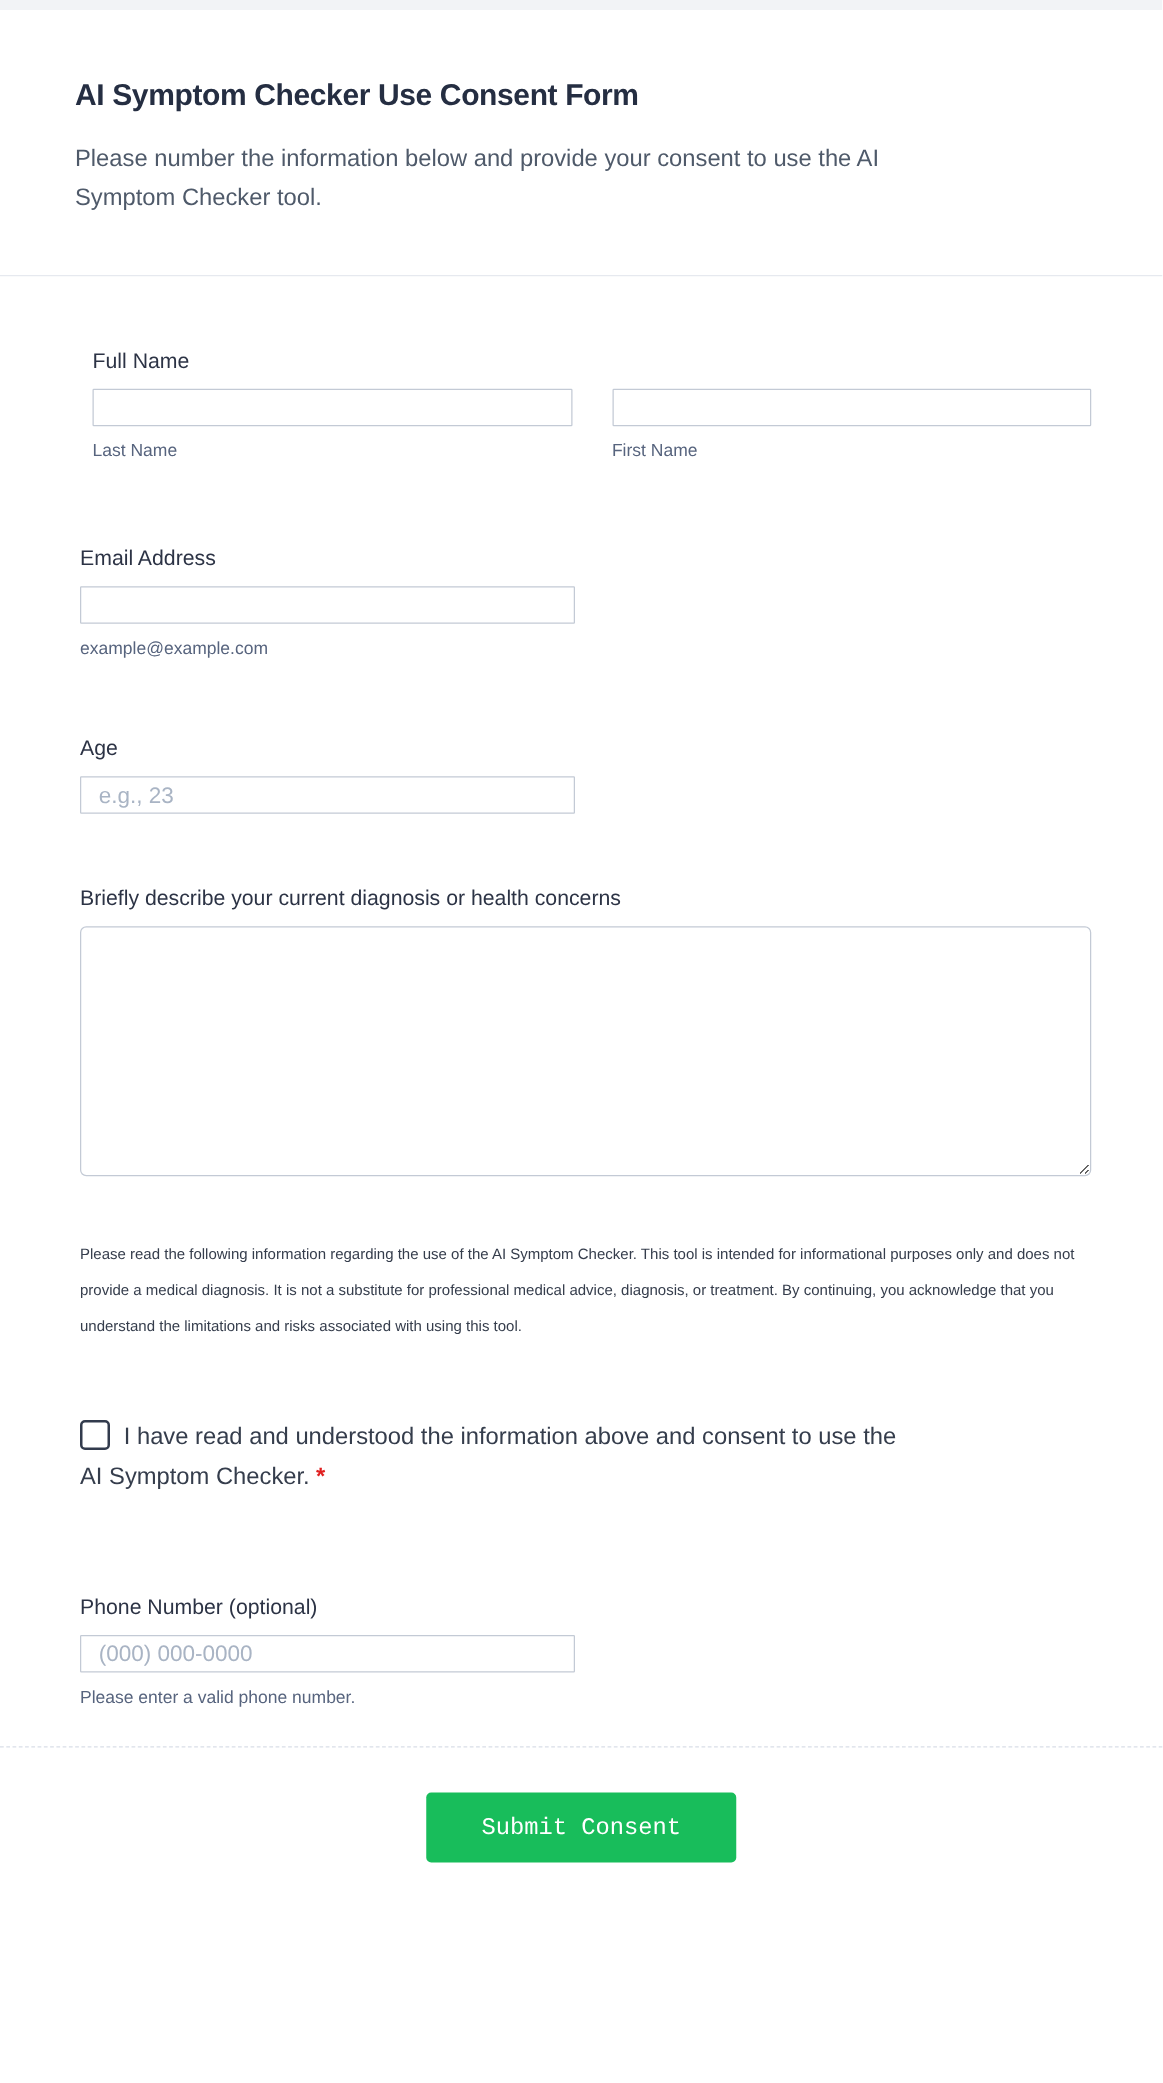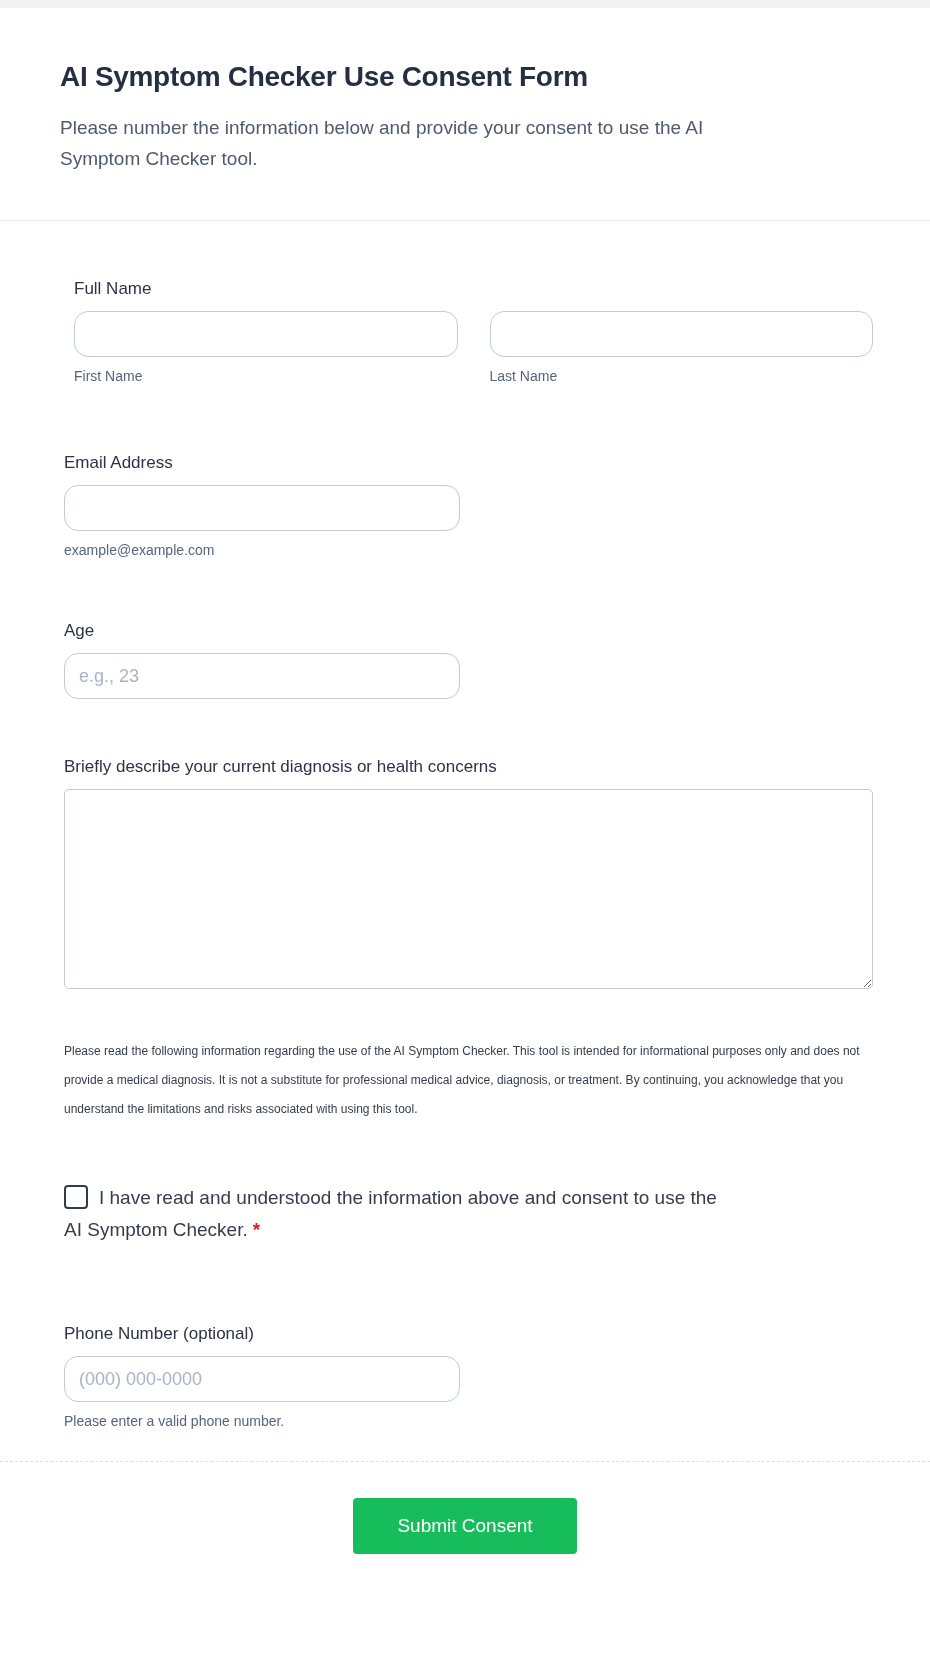--- a/index.html
+++ b/index.html
@@ -7,32 +7,32 @@
   body {
     width: 930px; height: 1666px;
     background: #ffffff;
     font-family: "Liberation Sans", "DejaVu Sans", sans-serif;
     color: #2c3345;
     overflow: hidden;
   }
   .top-edge { height: 8px; background: #f2f3f6; }
   .header { padding: 48px 60px 46px 60px; border-bottom: 1px solid #e6e9ef; background: #fff; }
   .title {
-    margin: 0; font-size: 28px; line-height: 42px; font-weight: 700;
+    margin: 0; font-size: 24px; line-height: 42px; font-weight: 700;
     color: #252e42; letter-spacing: -0.3px;
   }
   .subtitle { margin: 14px 0 0; font-size: 19px; line-height: 31px; color: #4f5a6a; max-width: 700px; }
 
   .form-area { padding: 56px 57px 30px 64px; }
   .label { font-size: 17px; line-height: 24px; font-weight: 500; color: #2c3345; margin: 0 0 10px; }
   .row { display: flex; gap: 32px; }
   .col { flex: 1; min-width: 0; }
   .input {
-    display: block; width: 100%; height: 46px;
-    border: 1px solid #c3cad5; border-radius: 14px;
+    display: block; width: 100%; height: 30px;
+    border: 1px solid #c3cad5; border-radius: 1px;
     padding: 4px 14px; font-size: 18px; color: #2c3345;
     background: #fff; outline: none; font-family: inherit;
   }
   .input::placeholder, .textarea::placeholder { color: #a9b4c4; opacity: 1; }
   .half { width: 396px; }
   .sublabel { margin-top: 9px; font-size: 14px; line-height: 20px; color: #57647e; }
 
   .g-name { margin-bottom: 65px; margin-left: 10px; }
   .g-email { margin-bottom: 59px; }
   .g-age { margin-bottom: 56px; }
@@ -50,21 +50,21 @@
   .consent-check { margin-top: 58px; width: 660px; font-size: 19px; line-height: 32px; color: #353d4c; }
   .checkbox {
     display: inline-block; width: 24px; height: 24px;
     border: 2px solid #323b4d; border-radius: 4px; background: #fff;
     vertical-align: -5px; margin-right: 11px; cursor: pointer;
   }
   .required { color: #e02020; font-weight: 700; margin-left: 5px; }
 
   .g-phone { margin-top: 76px; }
 
-  .footer { border-top: 1px dashed #d9dee8; padding: 36px 0 54px; text-align: center; }
+  .footer { border-top: 1px dashed #d9dee8; padding: 36px 0 54px; text-align: center; font-family: Liberation Mono, monospace; }
   .submit {
     background: #18bd5b; color: #ffffff; border: none; border-radius: 4px;
     height: 56px; padding: 0 44px; font-size: 19px; font-weight: 500;
     font-family: inherit; cursor: pointer;
   }
 </style>
 </head>
 <body>
 
 <div>
@@ -75,25 +75,25 @@
     <p class="subtitle">Please number the information below and provide your consent to use the AI Symptom Checker tool.</p>
   </header>
 
   <main class="form-area">
 
     <section class="g-name">
       <div class="label">Full Name</div>
       <div class="row">
         <div class="col">
           <input class="input" type="text" value="" style="">
-          <div class="sublabel">First Name</div>
+          <div class="sublabel">Last Name</div>
         </div>
         <div class="col">
           <input class="input" type="text" value="" style="">
-          <div class="sublabel">Last Name</div>
+          <div class="sublabel">First Name</div>
         </div>
       </div>
     </section>
 
     <section class="g-email">
       <div class="label">Email Address</div>
       <input class="input half" type="text" value="" style="">
       <div class="sublabel">example@example.com</div>
     </section>
 

